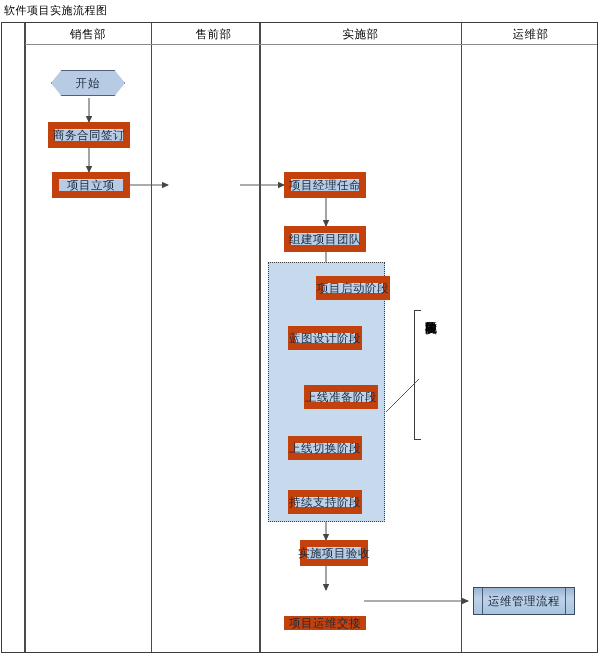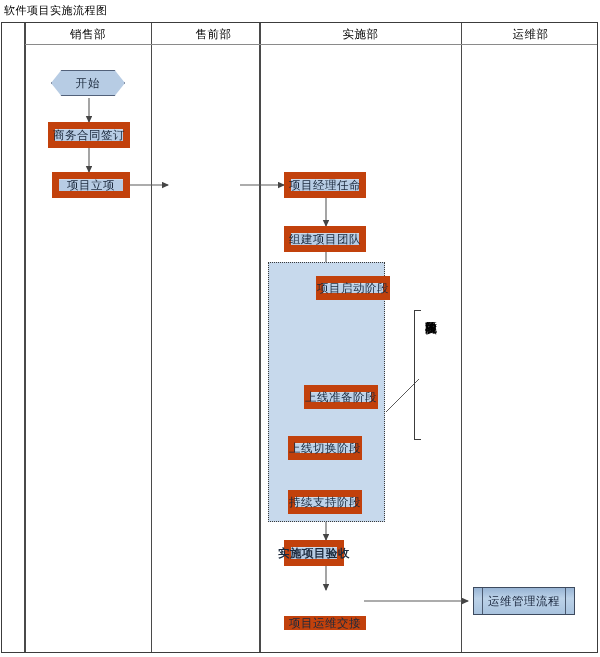--- a/index.html
+++ b/index.html
@@ -250,28 +250,29 @@
 
   <div class="node" style="left:52px;top:172px;width:78px;height:26px;">项目立项</div>
 
 
   <div class="node" style="left:284px;top:172px;width:82px;height:26px;">项目经理任命</div>
 
   <div class="node" style="left:284px;top:226px;width:82px;height:26px;">组建项目团队</div>
 
   <div class="node inner" style="left:288px;top:276px;width:74px;height:24px;margin-left:28px;">项目启动阶段</div>
 
+  <div class="node inner" style="left:288px;top:326px;width:74px;height:24px;">蓝图设计阶段</div>
 
   <div class="node inner" style="left:304px;top:385px;width:74px;height:24px;">上线准备阶段</div>
 
   <div class="node inner" style="left:288px;top:436px;width:74px;height:24px;">上线切换阶段</div>
 
   <div class="node inner" style="left:288px;top:490px;width:74px;height:24px;">持续支持阶段</div>
 
-  <div class="node" style="left:284px;top:540px;width:60px;height:26px;font-weight:bold;">实施项目验收</div>
+  <div class="node" style="left:300px;top:540px;width:68px;height:26px;">实施项目验收</div>
 
   <div class="node" style="left:284px;top:588px;width:82px;height:14px;margin-top:28px;">项目运维交接</div>
 
   <div id="node-ops-process">
     <span class="bar l"></span>
     <span class="bar r"></span>
     <span>运维管理流程</span>
   </div>
 
   <div id="annotation">

